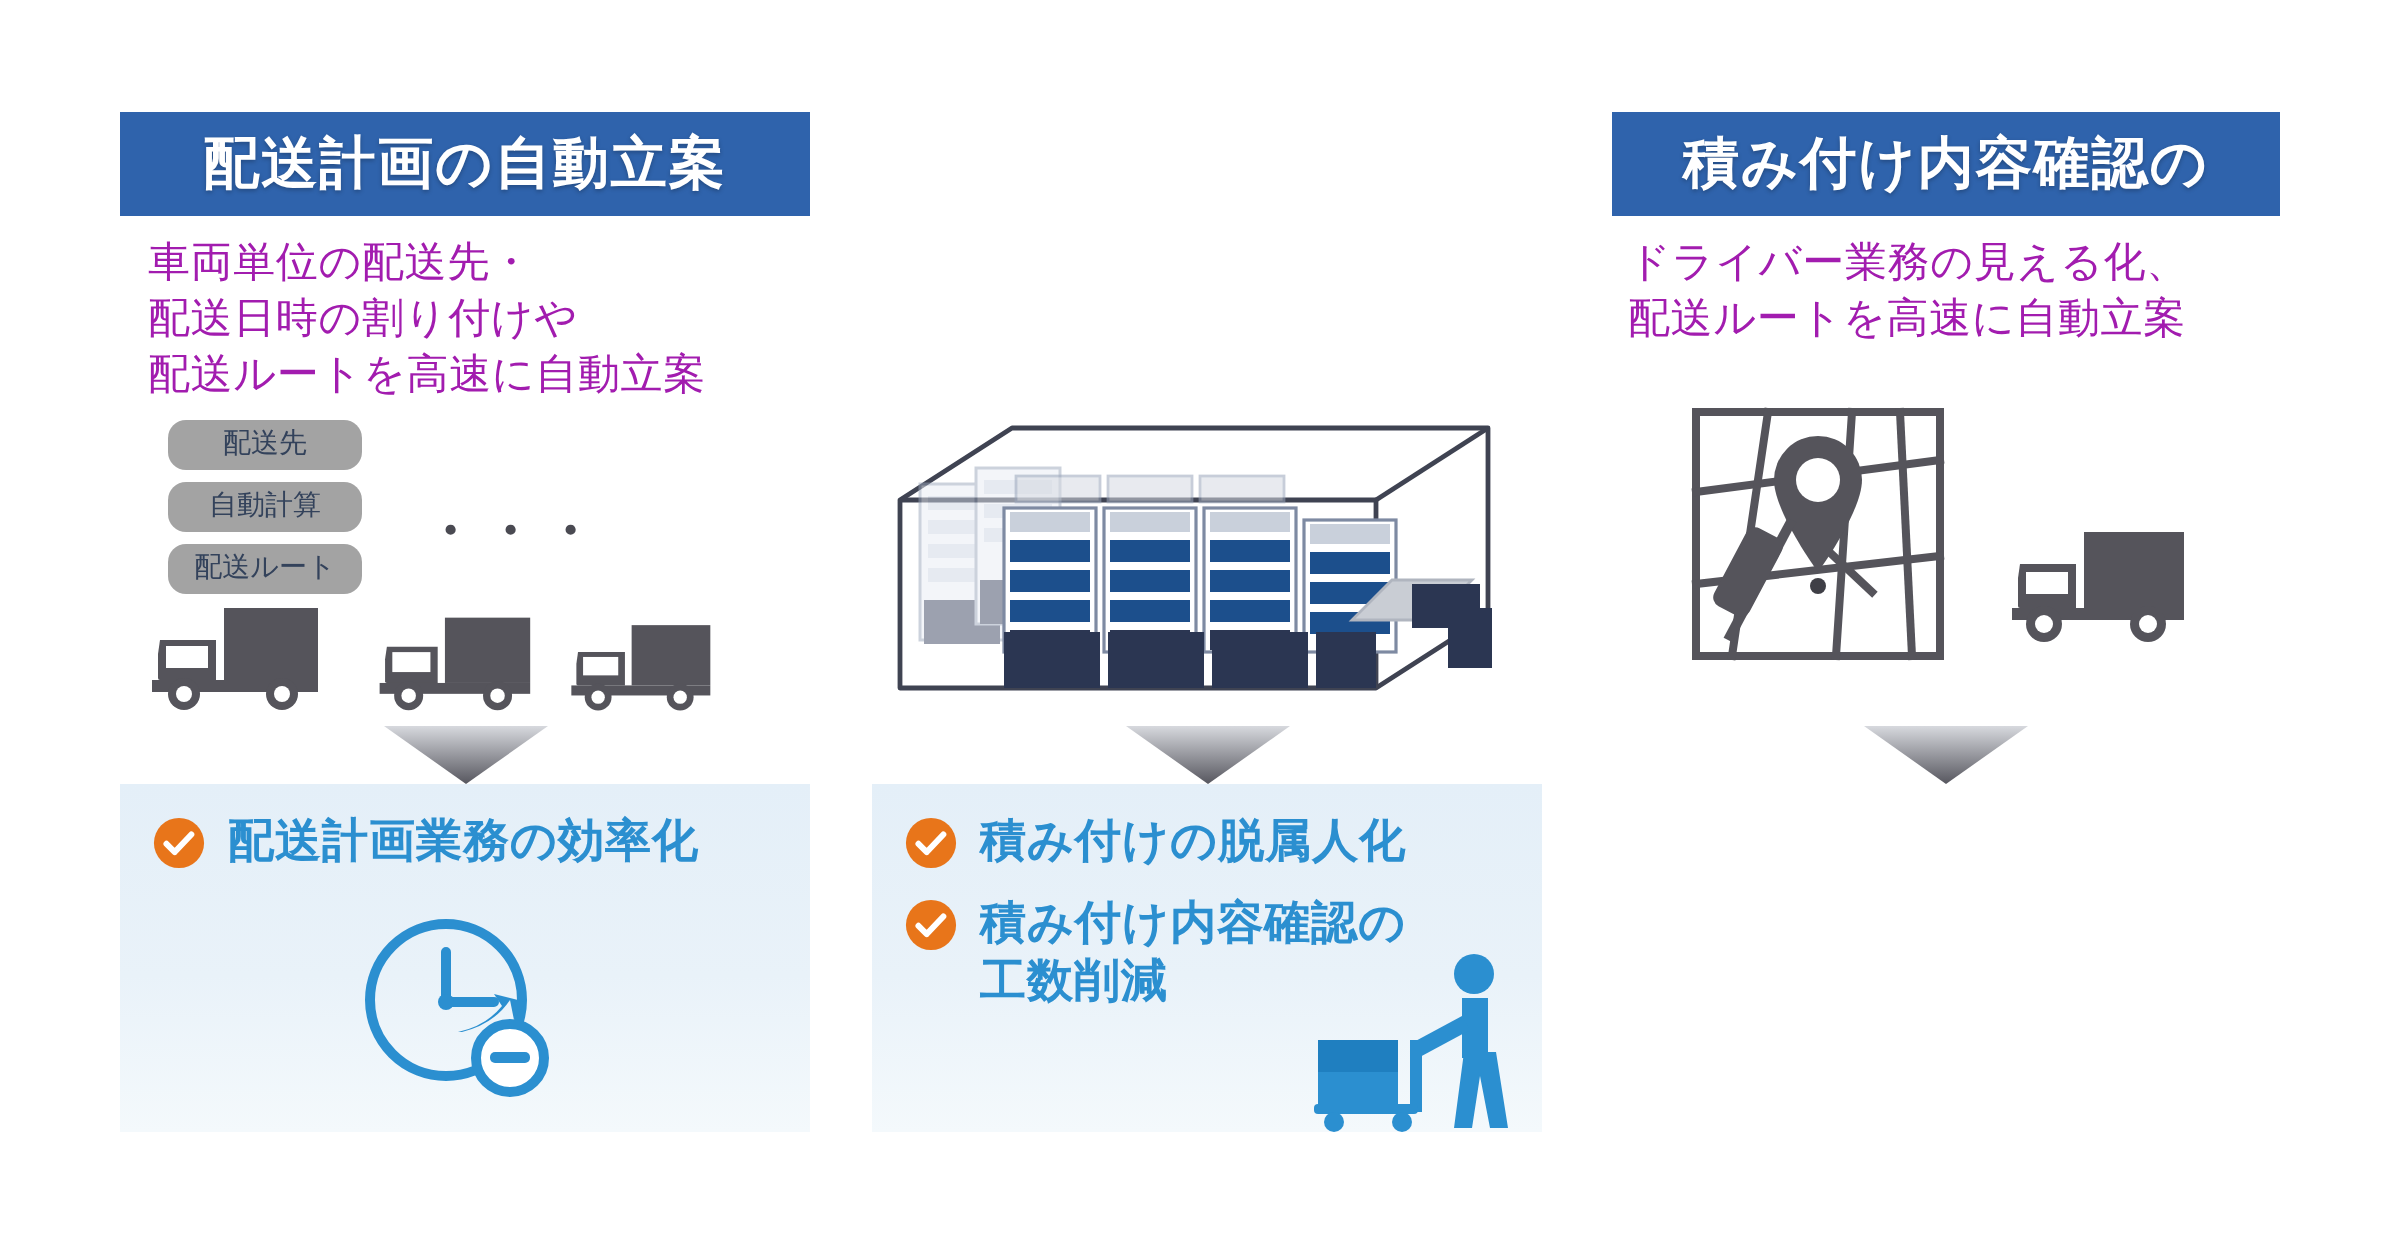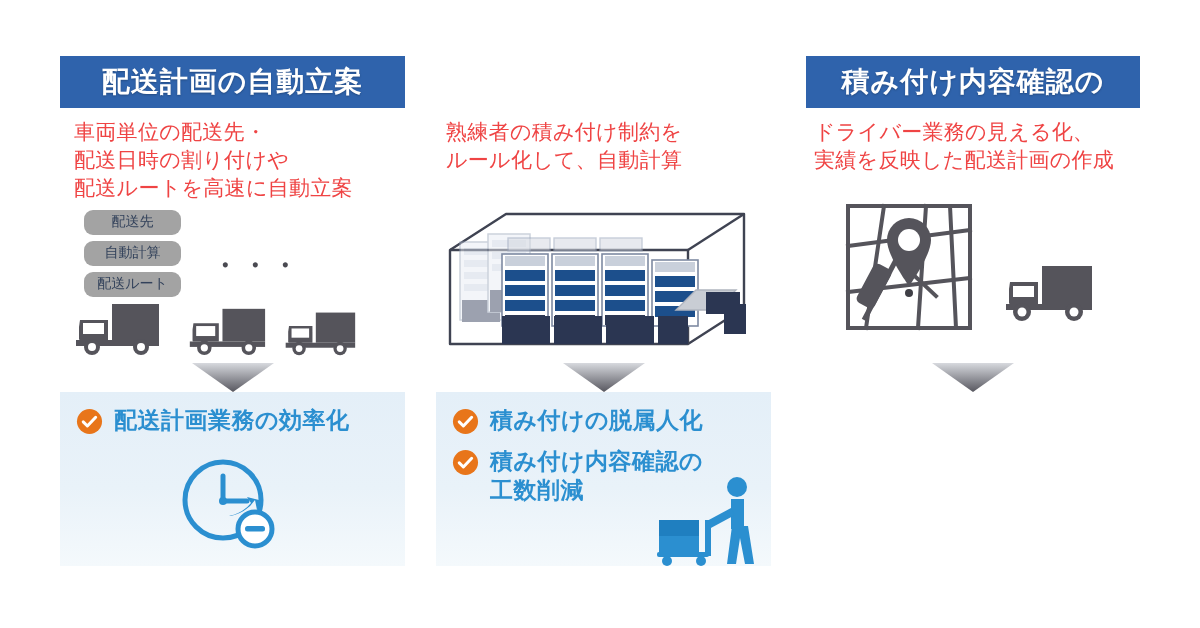--- a/index.html
+++ b/index.html
@@ -30,21 +30,21 @@
     font-weight:bold;
     letter-spacing:1px;
     white-space:nowrap;
     text-shadow:0 1px 2px rgba(0,0,0,.25);
   }
 
   
   .desc{
     position:absolute;top:118px;left:14px;right:0;
     font-size:21px;line-height:1.33;
-    color:#ef4444;
+    color:#a21caf;
     white-space:pre-line;
     letter-spacing:.3px;
   }
   .col-2 .desc{left:10px;}
   .col-3 .desc{left:8px;}
 
   
   .tags{position:absolute;top:210px;left:24px;}
   .pill{
     display:block;
@@ -185,22 +185,20 @@
         <path d="M56 62 q16 -4 24 -16 l2 10 l6 -9 l-16 -4 l4 6 q-8 10 -22 13 z" fill="#2b8fd0"></path>
         <circle cx="80" cy="75" r="17" fill="#ffffff" stroke="#2b8fd0" stroke-width="5"></circle>
         <rect x="70" y="72" width="20" height="5.5" rx="2.5" fill="#2b8fd0"></rect>
       </svg>
     </div>
   </div>
 
   <div class="col col-2">
 
 
-    <div class="desc">熟練者の積み付け制約を
-ルール化して、自動計算</div>
 
     <svg class="illus illus-2" viewBox="0 0 320 155">
       <g stroke="#3f4352" stroke-width="2.4" fill="none" stroke-linejoin="round">
         <path d="M6 46 L62 10 L300 10 L300 104 L244 140 L6 140 Z"></path>
         <path d="M6 46 L244 46 L244 140"></path>
         <path d="M244 46 L300 10"></path>
       </g>
 
       <g opacity=".5">
         <rect x="16" y="38" width="42" height="78" fill="#e9edf4" stroke="#9aa6bb" stroke-width="1.5"></rect>
@@ -313,21 +311,21 @@
     </div>
   </div>
 
   <div class="col col-3">
 
     <div class="hdr">
       <span class="hdr-text">積み付け内容確認の</span>
     </div>
 
     <div class="desc">ドライバー業務の見える化、
-実績を反映した配送計画の作成</div>
+配送ルートを高速に自動立案</div>
 
     <svg class="illus illus-3" viewBox="0 0 290 150">
 
       <g>
         <rect x="4" y="6" width="122" height="122" fill="#ffffff" stroke="#55545b" stroke-width="4"></rect>
         <g stroke="#55545b" stroke-width="4" fill="none" stroke-linecap="square">
           <path d="M4 46 L126 30"></path>
           <path d="M4 92 L126 78"></path>
           <path d="M40 6 L22 128"></path>
           <path d="M82 6 L74 128"></path>

